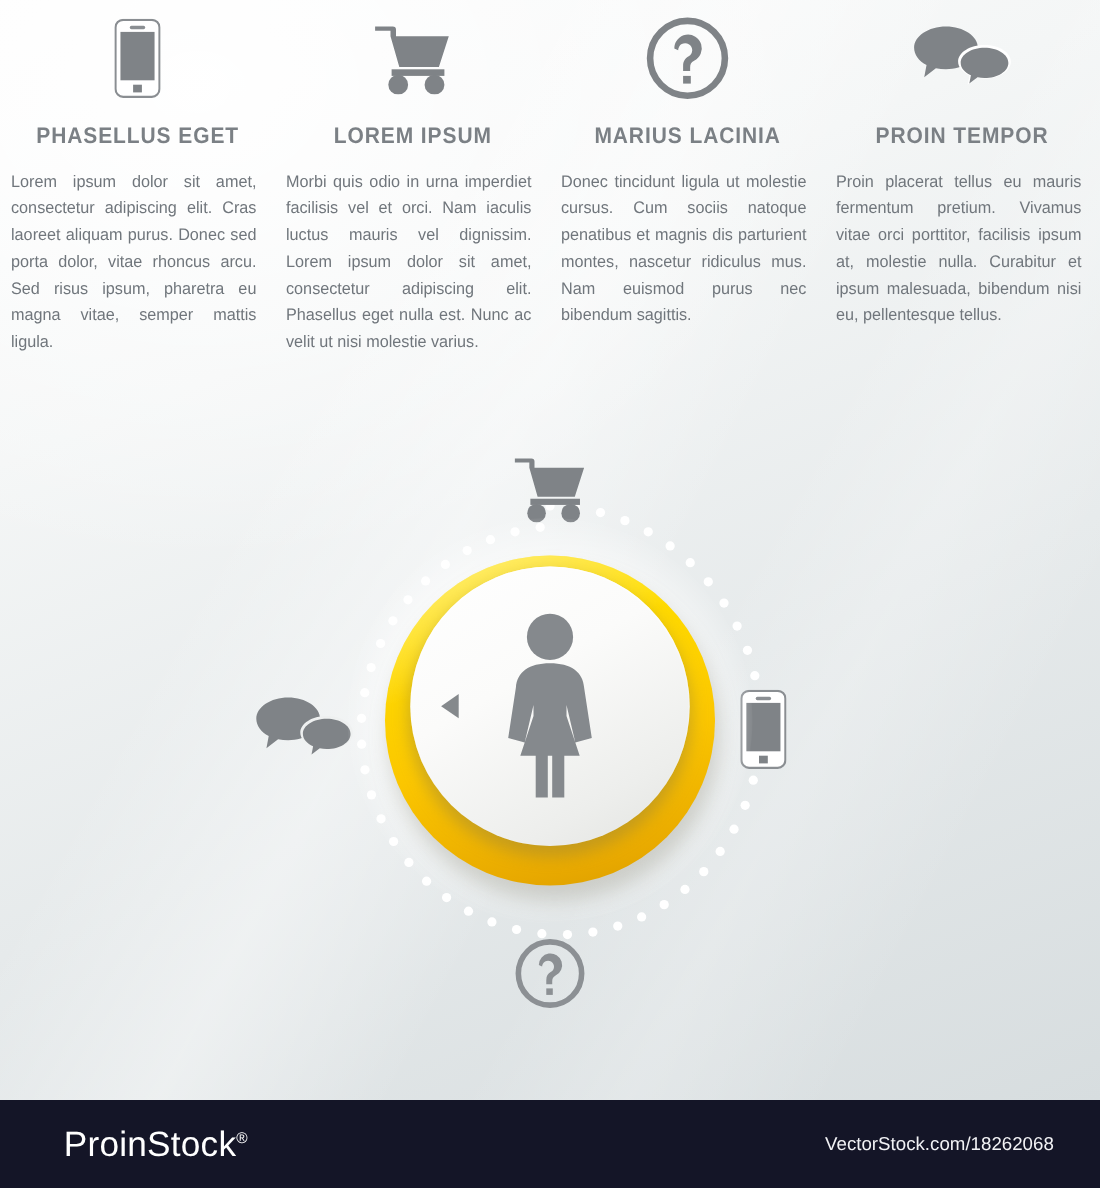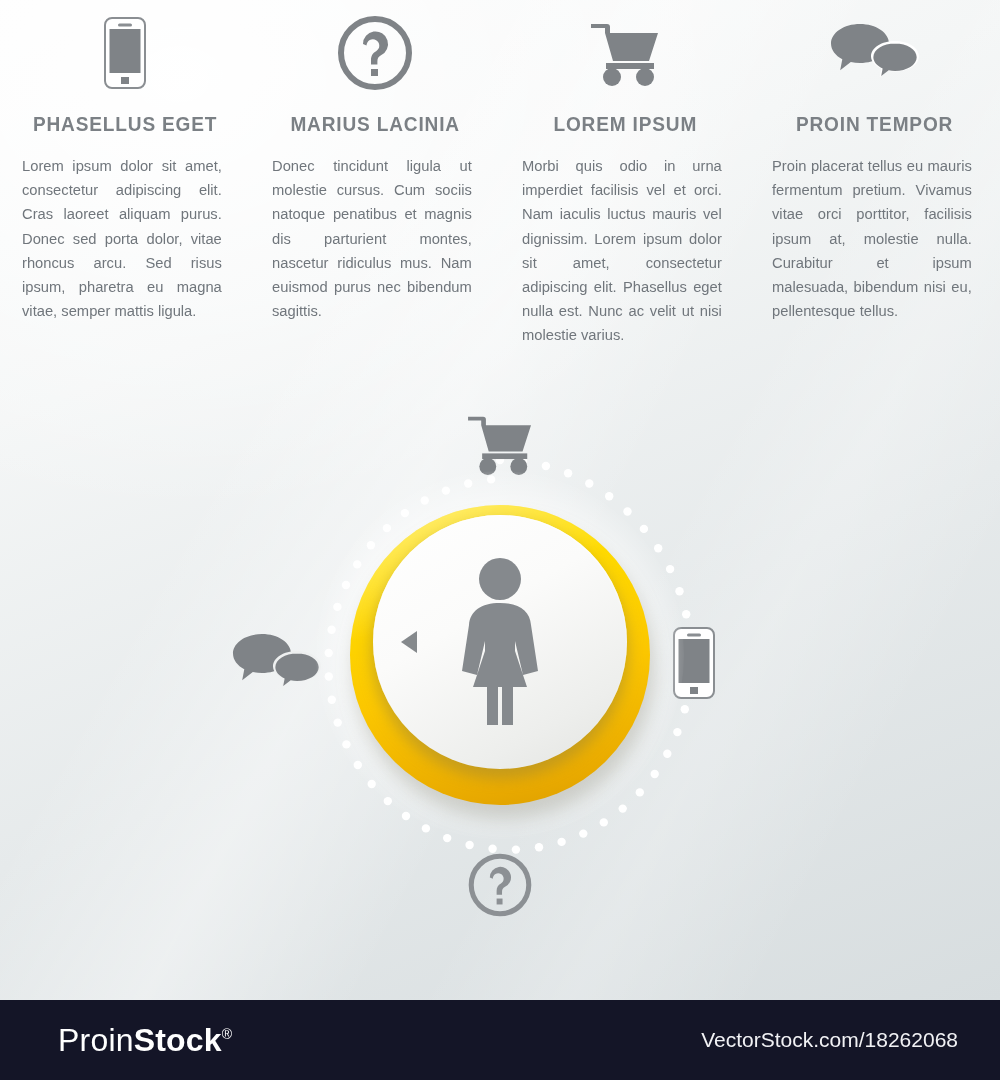--- a/index.html
+++ b/index.html
@@ -39,21 +39,21 @@
   #columns {
     position: absolute;
     left: 0; top: 0;
     width: 1000px;
     height: 400px;
     display: flex;
   }
   .column {
     width: 250px;
     box-sizing: border-box;
-    padding: 0 22px;
+    padding: 0 10px;
     display: flex;
     flex-direction: column;
     align-items: center;
   }
   .col-icon {
     height: 106px;
     display: flex;
     align-items: center;
     justify-content: center;
   }
@@ -176,32 +176,32 @@
     position: absolute;
     left: 58px;
     top: 50%;
     transform: translateY(-50%);
     font-size: 32px;
     color: #ffffff;
     letter-spacing: 0.2px;
     white-space: nowrap;
   }
   #wm-logo .light { font-weight: 300; }
-  #wm-logo .bold { font-weight: bold; }
+  #wm-logo .bold { font-weight: normal; }
   #wm-logo .reg {
     font-size: 14px;
     vertical-align: super;
     font-weight: normal;
   }
   #wm-url {
     position: absolute;
     right: 42px;
     top: 50%;
     transform: translateY(-50%);
-    font-size: 21px;
+    font-size: 17px;
     color: #f2f2f5;
     white-space: nowrap;
     font-weight: 300;
   }
 </style>
 </head>
 <body>
 
 <div id="stage">
 
@@ -218,41 +218,41 @@
             <rect x="14" y="6.5" width="14" height="3" rx="1.5" fill="#8a8e92"></rect>
             <rect x="17" y="60" width="8" height="7" fill="#7f8387"></rect>
           </svg>
         </div>
         <div class="col-title">PHASELLUS EGET</div>
         <div class="col-body">Lorem ipsum dolor sit amet, consectetur adipiscing elit. Cras laoreet aliquam purus. Donec sed porta dolor, vitae rhoncus arcu. Sed risus ipsum, pharetra eu magna vitae, semper mattis ligula.</div>
       </div>
 
       <div class="column">
         <div class="col-icon">
-          <svg width="78" height="78" viewBox="0 0 78 78">
-            <circle cx="39" cy="39" r="34" fill="none" stroke="#7f8387" stroke-width="6"></circle>
-            <path d="M27 30 a12.5 12.5 0 1 1 18 11.2 c-2.8 1.6 -3.6 3.2 -3.6 6.2 v3.2 h-6.4 v-4.4 c0 -4.6 1.7 -7 5.1 -9 a6.4 6.4 0 1 0 -9.6 -5.6 z" fill="#7f8387"></path>
-            <rect x="35" y="55" width="7" height="7" fill="#7f8387"></rect>
-          </svg>
-        </div>
-        <div class="col-title">MARIUS LACINIA</div>
-        <div class="col-body">Donec tincidunt ligula ut molestie cursus. Cum sociis natoque penatibus et magnis dis parturient montes, nascetur ridiculus mus. Nam euismod purus nec bibendum sagittis.</div>
-      </div>
-
-      <div class="column">
-        <div class="col-icon">
           <svg width="72" height="66" viewBox="0 0 72 66">
             <path d="M2 4 h16 a3 3 0 0 1 3 3 v6 h48 l-9 28 h-36 l-8 -28 v-5 h-14 z" fill="#7f8387"></path>
             <rect x="17" y="43" width="48" height="6" fill="#7f8387"></rect>
             <circle cx="23" cy="57" r="9" fill="#7f8387"></circle>
             <circle cx="56" cy="57" r="9" fill="#7f8387"></circle>
           </svg>
         </div>
         <div class="col-title">LOREM IPSUM</div>
         <div class="col-body">Morbi quis odio in urna imperdiet facilisis vel et orci. Nam iaculis luctus mauris vel dignissim. Lorem ipsum dolor sit amet, consectetur adipiscing elit. Phasellus eget nulla est. Nunc ac velit ut nisi molestie varius.</div>
+      </div>
+
+      <div class="column">
+        <div class="col-icon">
+          <svg width="78" height="78" viewBox="0 0 78 78">
+            <circle cx="39" cy="39" r="34" fill="none" stroke="#7f8387" stroke-width="6"></circle>
+            <path d="M27 30 a12.5 12.5 0 1 1 18 11.2 c-2.8 1.6 -3.6 3.2 -3.6 6.2 v3.2 h-6.4 v-4.4 c0 -4.6 1.7 -7 5.1 -9 a6.4 6.4 0 1 0 -9.6 -5.6 z" fill="#7f8387"></path>
+            <rect x="35" y="55" width="7" height="7" fill="#7f8387"></rect>
+          </svg>
+        </div>
+        <div class="col-title">MARIUS LACINIA</div>
+        <div class="col-body">Donec tincidunt ligula ut molestie cursus. Cum sociis natoque penatibus et magnis dis parturient montes, nascetur ridiculus mus. Nam euismod purus nec bibendum sagittis.</div>
       </div>
 
       <div class="column">
         <div class="col-icon">
           <svg width="92" height="62" viewBox="0 0 92 62">
             <path d="M31 2 c16 0 29 8.7 29 19.5 c0 10.8 -13 19.5 -29 19.5 c-3.2 0 -6.3 -0.35 -9.2 -1 l-10.6 8.2 l2.1 -11 c-6.9 -3.6 -11.3 -9.3 -11.3 -15.7 c0 -10.8 13 -19.5 29 -19.5 z" fill="#7f8387"></path>
             <path d="M66 19 c13.3 0 24 6.8 24 15.2 c0 8.4 -10.7 15.2 -24 15.2 c-2.4 0 -4.8 -0.25 -7 -0.7 l-8.3 6.3 l1.6 -8.4 c-6.1 -2.8 -10.3 -7.3 -10.3 -12.4 c0 -8.4 10.7 -15.2 24 -15.2 z" fill="#ffffff"></path>
             <path d="M66 21.5 c12 0 21.7 6.1 21.7 13.7 c0 7.6 -9.7 13.7 -21.7 13.7 c-2.2 0 -4.3 -0.2 -6.3 -0.6 l-7.5 5.7 l1.45 -7.6 c-5.5 -2.5 -9.3 -6.6 -9.3 -11.2 c0 -7.6 9.7 -13.7 21.7 -13.7 z" fill="#7f8387"></path>
           </svg>
         </div>

